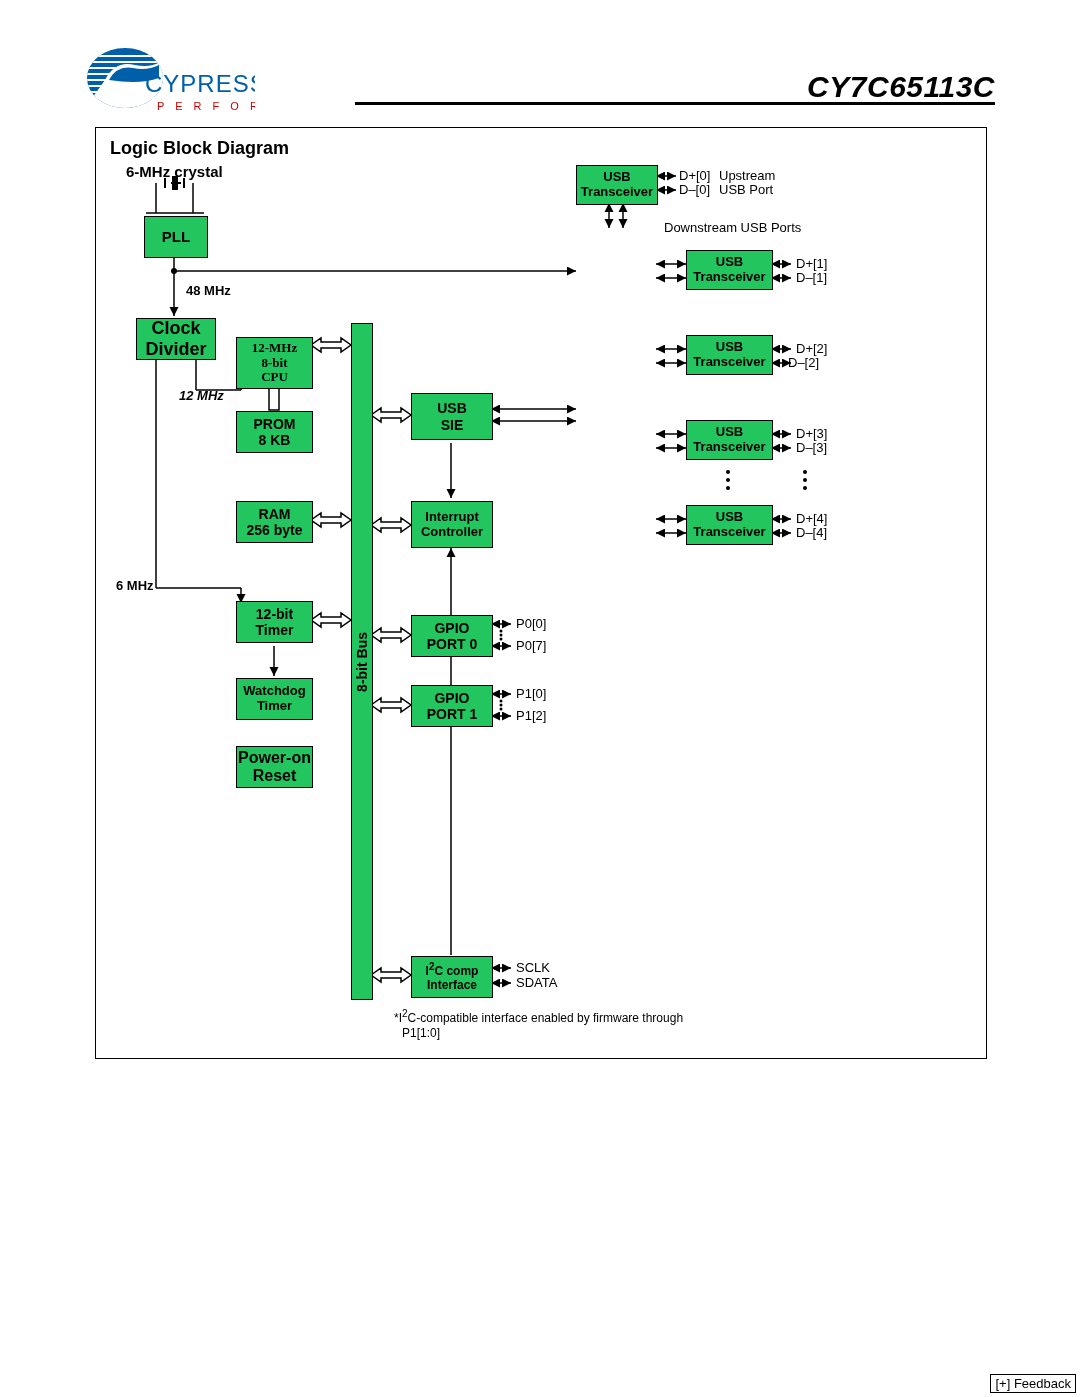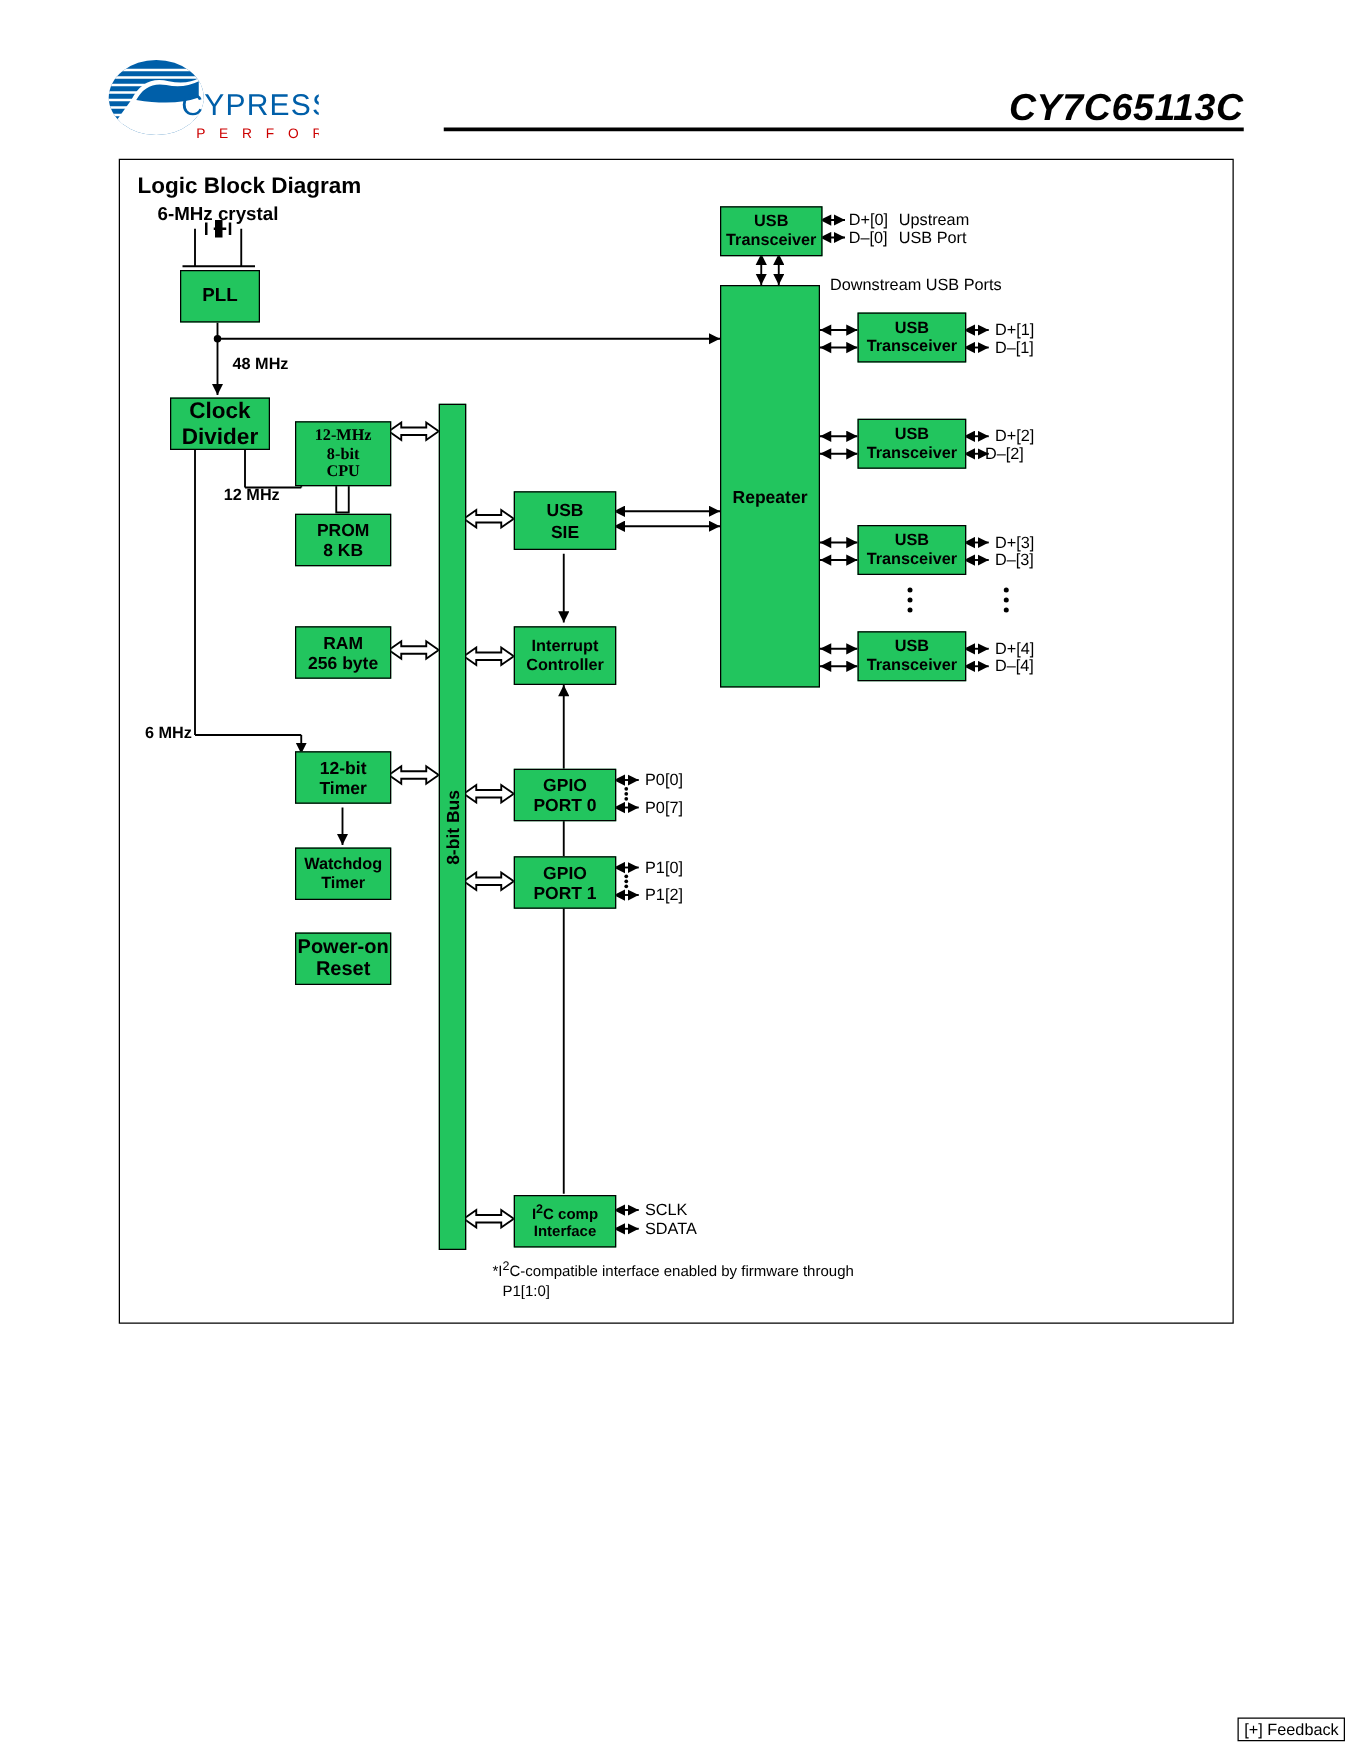--- a/index.html
+++ b/index.html
@@ -169,21 +169,21 @@
       <circle cx="709" cy="344" r="2" fill="#000"></circle>
         <circle cx="709" cy="352" r="2" fill="#000"></circle>
         <circle cx="709" cy="360" r="2" fill="#000"></circle>
     </svg>
 
     <div class="lbl lblb" style="left:30px;top:35px;font-size:15px;">6-MHz crystal</div>
     <div class="box" style="left:48px;top:88px;width:62px;height:40px;font-size:15px;">PLL</div>
     <div class="lbl lblb" style="left:90px;top:155px;">48 MHz</div>
     <div class="box" style="left:40px;top:190px;width:78px;height:40px;font-size:18px;white-space:pre;">Clock
 Divider</div>
-    <div class="lbl lblb" style="left:83px;top:260px;">12 MHz</div>
+    <div class="lbl lblb" style="left:83px;top:260px;font-style:italic;">12 MHz</div>
     <div class="lbl lblb" style="left:20px;top:450px;">6 MHz</div>
 
     <div class="box" style="left:140px;top:209px;width:75px;height:50px;font-size:13px;white-space:pre;font-family:Liberation Serif, serif;">12-MHz
 8-bit
 CPU</div>
     <div class="box" style="left:140px;top:283px;width:75px;height:40px;font-size:14px;white-space:pre;">PROM
 8 KB</div>
     <div class="box" style="left:140px;top:373px;width:75px;height:40px;font-size:14px;white-space:pre;">RAM
 256 byte</div>
     <div class="box" style="left:140px;top:473px;width:75px;height:40px;font-size:14px;white-space:pre;">12-bit
@@ -202,21 +202,20 @@
     <div class="box" style="left:315px;top:373px;width:80px;height:45px;font-size:13px;white-space:pre;">Interrupt
 Controller</div>
     <div class="box" style="left:315px;top:487px;width:80px;height:40px;font-size:14px;white-space:pre;">GPIO
 PORT 0</div>
     <div class="box" style="left:315px;top:557px;width:80px;height:40px;font-size:14px;white-space:pre;">GPIO
 PORT 1</div>
     <div class="box" style="left:315px;top:828px;width:80px;height:40px;font-size:12px;white-space:pre;"><span><b>I<sup>2</sup>C comp<br>Interface</b></span></div>
 
     <div class="box" style="left:480px;top:37px;width:80px;height:38px;font-size:13px;white-space:pre;">USB
 Transceiver</div>
-    <div class="box" style="left:480px;top:100px;width:80px;height:322px;font-size:14px;justify-content:flex-start;padding-top:160px;box-sizing:border-box;">Repeater</div>
     <div class="box" style="left:590px;top:122px;width:85px;height:38px;font-size:13px;white-space:pre;">USB
 Transceiver</div>
     <div class="box" style="left:590px;top:207px;width:85px;height:38px;font-size:13px;white-space:pre;">USB
 Transceiver</div>
     <div class="box" style="left:590px;top:292px;width:85px;height:38px;font-size:13px;white-space:pre;">USB
 Transceiver</div>
     <div class="box" style="left:590px;top:377px;width:85px;height:38px;font-size:13px;white-space:pre;">USB
 Transceiver</div>
 
     <div class="lbl" style="left:583px;top:40px;">D+[0]</div>

